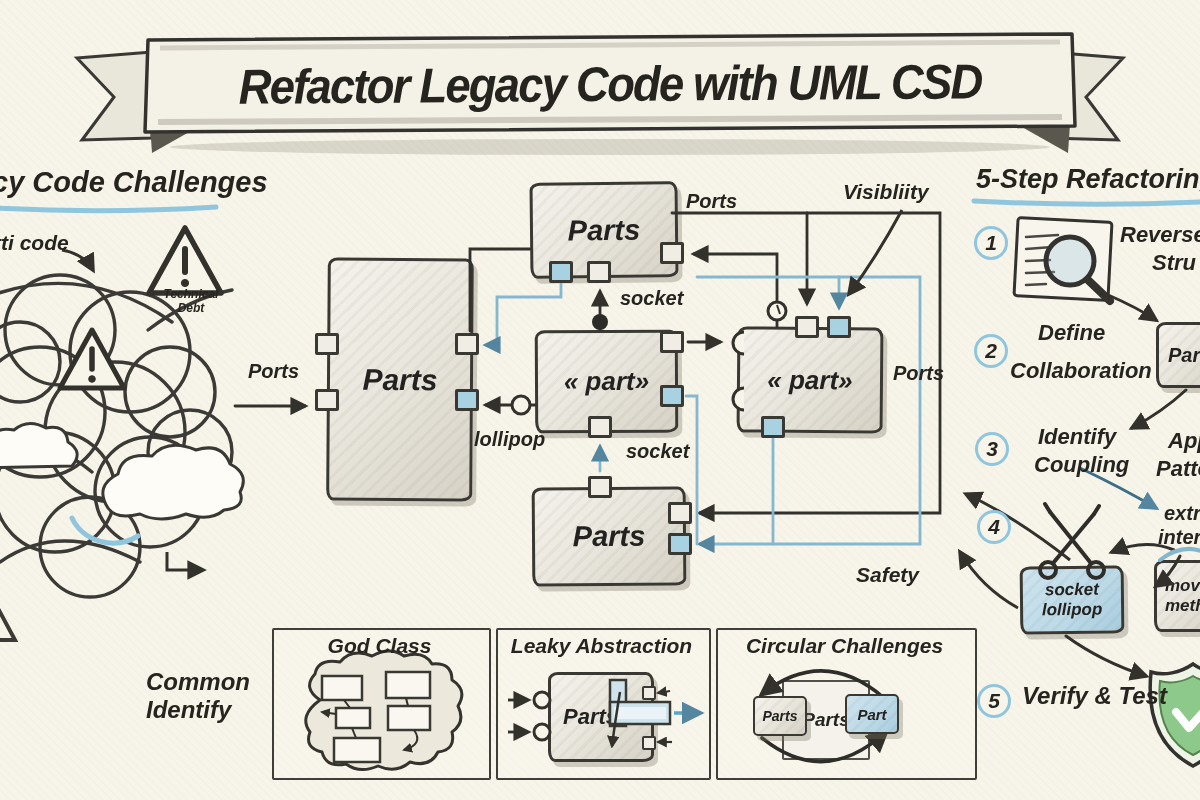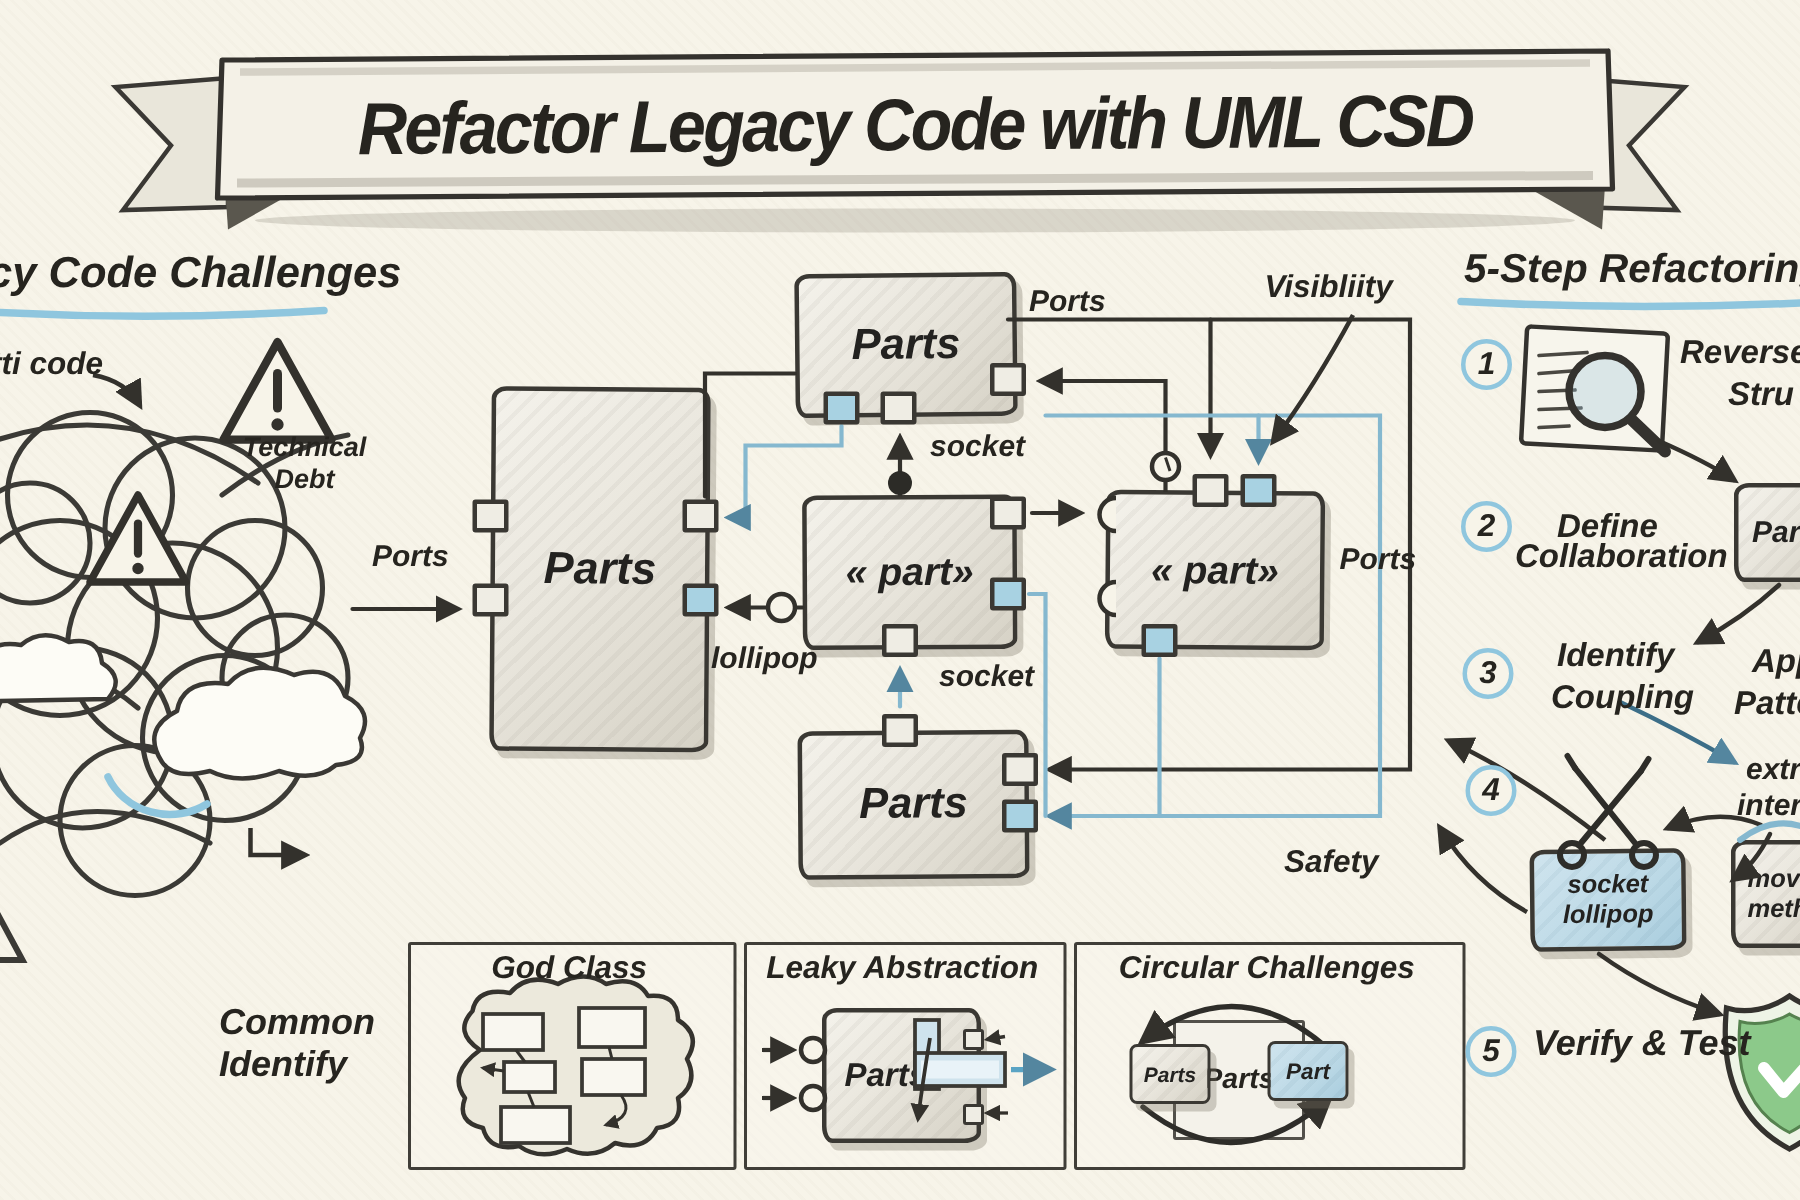--- a/index.html
+++ b/index.html
@@ -210,21 +210,21 @@
   <g stroke="#2e2d29" stroke-width="3.6" fill="none" stroke-linecap="round">
     <path d="M884,698 Q824,646 762,694" marker-end="url(#mD)"></path>
     <path d="M762,738 Q824,788 886,732" marker-end="url(#mD)"></path>
   </g>
 </svg>
 
 <div class="hand banner-title" style="left:160px;top:42px;width:900px;height:84px;font-size:49px;">Refactor Legacy Code with UML CSD</div>
 
 <div class="hand" style="left:-8px;top:166px;font-size:29px;">cy Code Challenges</div>
 <div class="hand" style="left:-6px;top:231px;font-size:21px;">tti code</div>
-<div class="hand ctext" style="left:138px;top:288px;width:106px;font-size:18px;line-height:1.15;margin-left:12px;">
+<div class="hand ctext" style="left:138px;top:288px;width:106px;font-size:12px;line-height:1.15;">
   <span style="display:block">Technical</span>
   <span style="display:block">Debt</span>
 </div>
 
 <div class="sketchbox" style="left:530px;top:182px;width:142px;height:90px;transform:rotate(-.6deg);">
   <span class="lbl" style="font-size:29px;">Parts</span>
 </div>
 <div class="sketchbox" style="left:327px;top:258px;width:140px;height:237px;transform:rotate(.4deg);">
   <span class="lbl" style="font-size:30px;">Parts</span>
 </div>
@@ -277,21 +277,21 @@
     </div>
 <div class="circ-num" style="left:977px;top:510px;">
       <span>4</span>
     </div>
 <div class="circ-num" style="left:977px;top:684px;">
       <span>5</span>
     </div>
 
 <div class="hand" style="left:1120px;top:222px;font-size:22px;">Reverse</div>
 <div class="hand" style="left:1152px;top:250px;font-size:22px;">Stru</div>
-<div class="hand" style="left:1038px;top:338px;font-size:22px;">Define</div>
+<div class="hand" style="left:1038px;top:320px;font-size:22px;">Define</div>
 <div class="hand" style="left:1010px;top:358px;font-size:22px;">Collaboration</div>
 <div class="hand" style="left:1038px;top:424px;font-size:22px;">Identify</div>
 <div class="hand" style="left:1034px;top:452px;font-size:22px;">Coupling</div>
 <div class="hand" style="left:1022px;top:682px;font-size:24px;">Verify &amp; Test</div>
 
 <div class="hand" style="left:1168px;top:428px;font-size:22px;">App</div>
 <div class="hand" style="left:1156px;top:456px;font-size:22px;">Patte</div>
 <div class="hand" style="left:1164px;top:502px;font-size:20px;">extra</div>
 <div class="hand" style="left:1158px;top:526px;font-size:20px;">interf</div>
 

